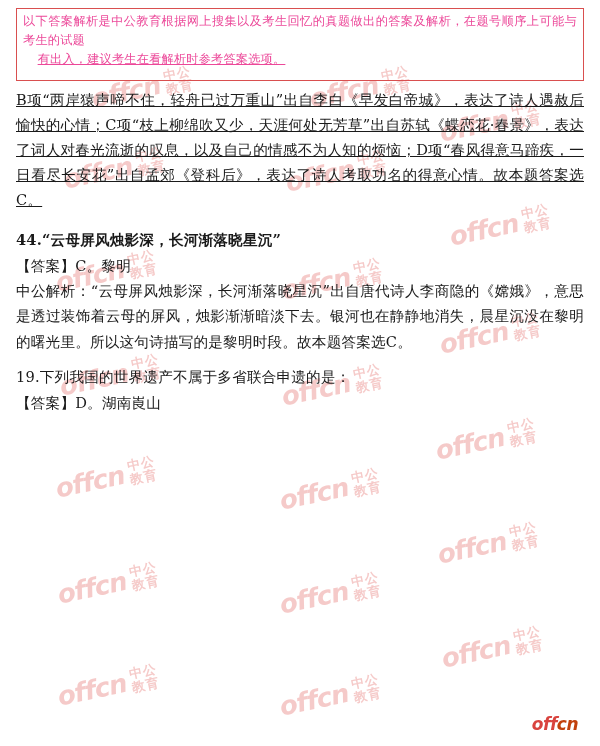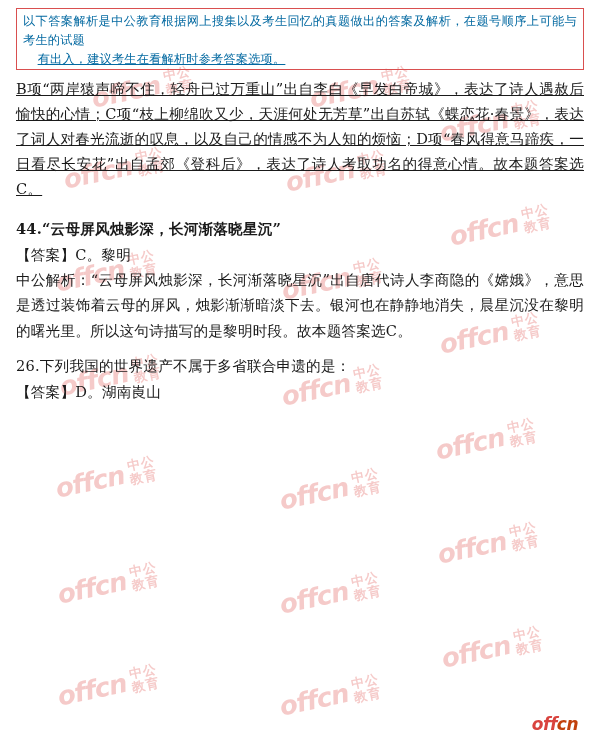--- a/index.html
+++ b/index.html
@@ -20,24 +20,24 @@
     position: relative;
     width: 600px;
     height: 746px;
     box-sizing: border-box;
     padding: 8px 16px 0 16px;
   }
 
   
   .note-box {
     border: 1px solid #d94f4f;
-    padding: 3px 6px 0 6px;
+    padding: 3px 6px 11px 6px;
     font-size: 12.2px;
     line-height: 1.55;
-    color: #0369a1;
+    color: #ec4899;
     letter-spacing: 0.2px;
     margin-bottom: 6px;
     position: relative;
     z-index: 3;
   }
 
   .note-box p {
     margin: 0;
     text-align: justify;
   }
@@ -300,21 +300,21 @@
     <div>
       <p><span>【答案】</span><span>C。黎明</span></p>
     </div>
     <div>
       <p><span>中公解析：</span><span>“云母屏风烛影深，长河渐落晓星沉”出自唐代诗人李商隐的《嫦娥》，意思是透过装饰着云母的屏风，烛影渐渐暗淡下去。银河也在静静地消失，晨星沉没在黎明的曙光里。所以这句诗描写的是黎明时段。故本题答案选C。</span></p>
     </div>
 
     <div class="spacer-md"></div>
 
     <div>
-      <p><span>26.</span><span>下列我国的世界遗产不属于多省联合申遗的是：</span></p>
+      <p><span>19.</span><span>下列我国的世界遗产不属于多省联合申遗的是：</span></p>
     </div>
     <div>
       <p><span>【答案】</span><span>D。湖南崀山</span></p>
     </div>
 
   </div>
 
   <div class="footer-logo"><span>off</span><span class="cn">cn</span></div>
 
 </div>

